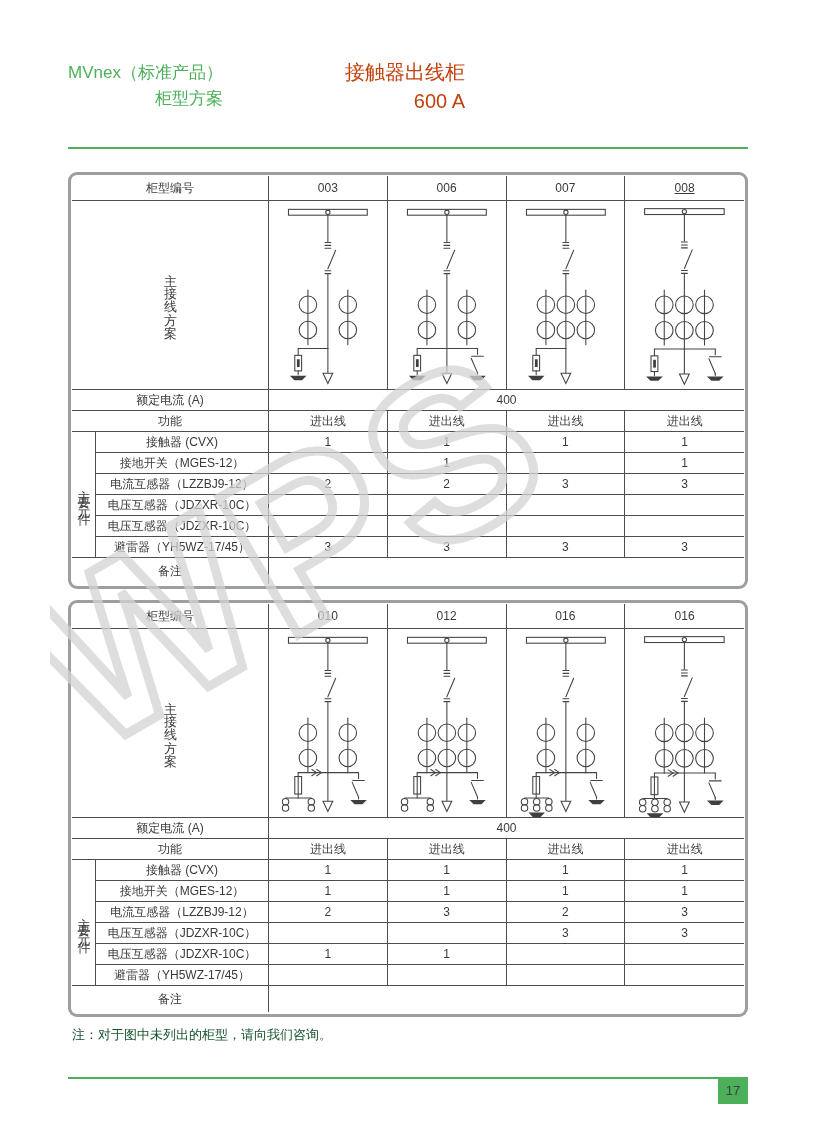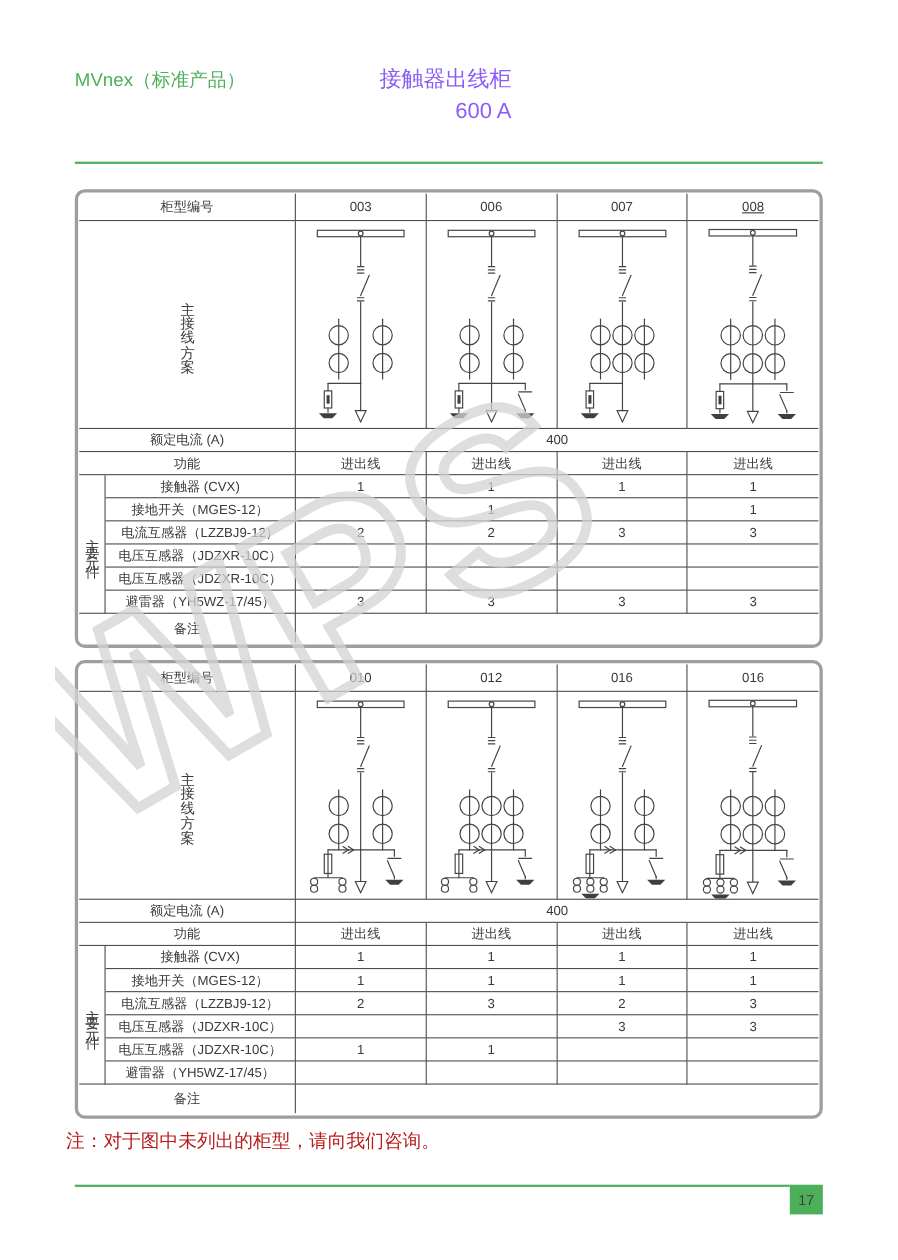--- a/index.html
+++ b/index.html
@@ -1,49 +1,50 @@
 <!DOCTYPE html>
 <html style="--green: #4cb05a;"><head>
 <meta charset="utf-8">
 <style>
   :root{ --green:#4cb05a; --line:#4d4d4d; --outer:#9c9fa1; }
   html,body{margin:0;padding:0;}
   body{width:816px;height:1145px;background:#ffffff;position:relative;overflow:hidden;
        font-family:"Liberation Sans","DejaVu Sans",sans-serif;color:#3c3c3c;}
   .page{position:absolute;inset:0;text-align:right;}
   .brand{position:absolute;left:68px;top:60px;font-size:17px;line-height:1.5;color:var(--green);}
-  .titleblk{position:absolute;left:345px;top:58px;font-size:20px;line-height:1.45;color:#8b5cf6;}
+  .titleblk{position:absolute;left:345px;top:58px;font-size:20px;line-height:1.45;color:#c2410c;}
   .hrule{position:absolute;left:68px;width:680px;top:147px;height:2px;background:var(--green);}
   .tbl-wrap{position:absolute;left:68px;width:680px;border:3px solid var(--outer);
             border-radius:9px;padding:1px;box-sizing:border-box;overflow:hidden;background:#fff;}
   .tbl{display:grid;width:100%;height:100%;
        grid-template-columns:24px 173px repeat(4,1fr);
        grid-template-rows:25px 189px 21px 21px repeat(6,21px) 26px;}
   .cell{border-right:1px solid var(--line);border-bottom:1px solid var(--line);
         display:flex;align-items:center;justify-content:center;
         font-size:12px;color:#3a3a3a;overflow:hidden;}
   .cell.noR{border-right:none;}
   .cell.noB{border-bottom:none;}
   .vt{writing-mode:vertical-rl;text-orientation:upright;letter-spacing:8px;font-size:13px;}
   .vtbig{letter-spacing:13px;}
   .diag svg{width:100%;height:100%;display:block;}
-  .note{position:absolute;left:60px;top:1026px;font-size:17px;color:#b91c1c;}
+  .note{position:absolute;left:72px;top:1026px;font-size:13px;color:#14532d;}
   .frule{position:absolute;left:68px;top:1077px;width:650px;height:2px;background:var(--green);}
   .pagebox{position:absolute;left:718px;top:1077px;width:30px;height:27px;background:var(--green);
            color:#404040;font-size:13px;display:flex;align-items:center;justify-content:center;}
   .watermark{position:absolute;left:50px;top:360px;width:690px;height:440px;
              pointer-events:none;opacity:.75;z-index:5;}
 </style>
 </head>
 <body>
 
 <div class="page">
 
   <div class="brand">
     <div>MVnex（标准产品）</div>
+    <div>柜型方案</div>
   </div>
 
   <div class="titleblk">
     <div>接触器出线柜</div>
     <div>600 A</div>
   </div>
 
   <div class="hrule"></div>
 
   <div class="note">注：对于图中未列出的柜型，请向我们咨询。</div>

